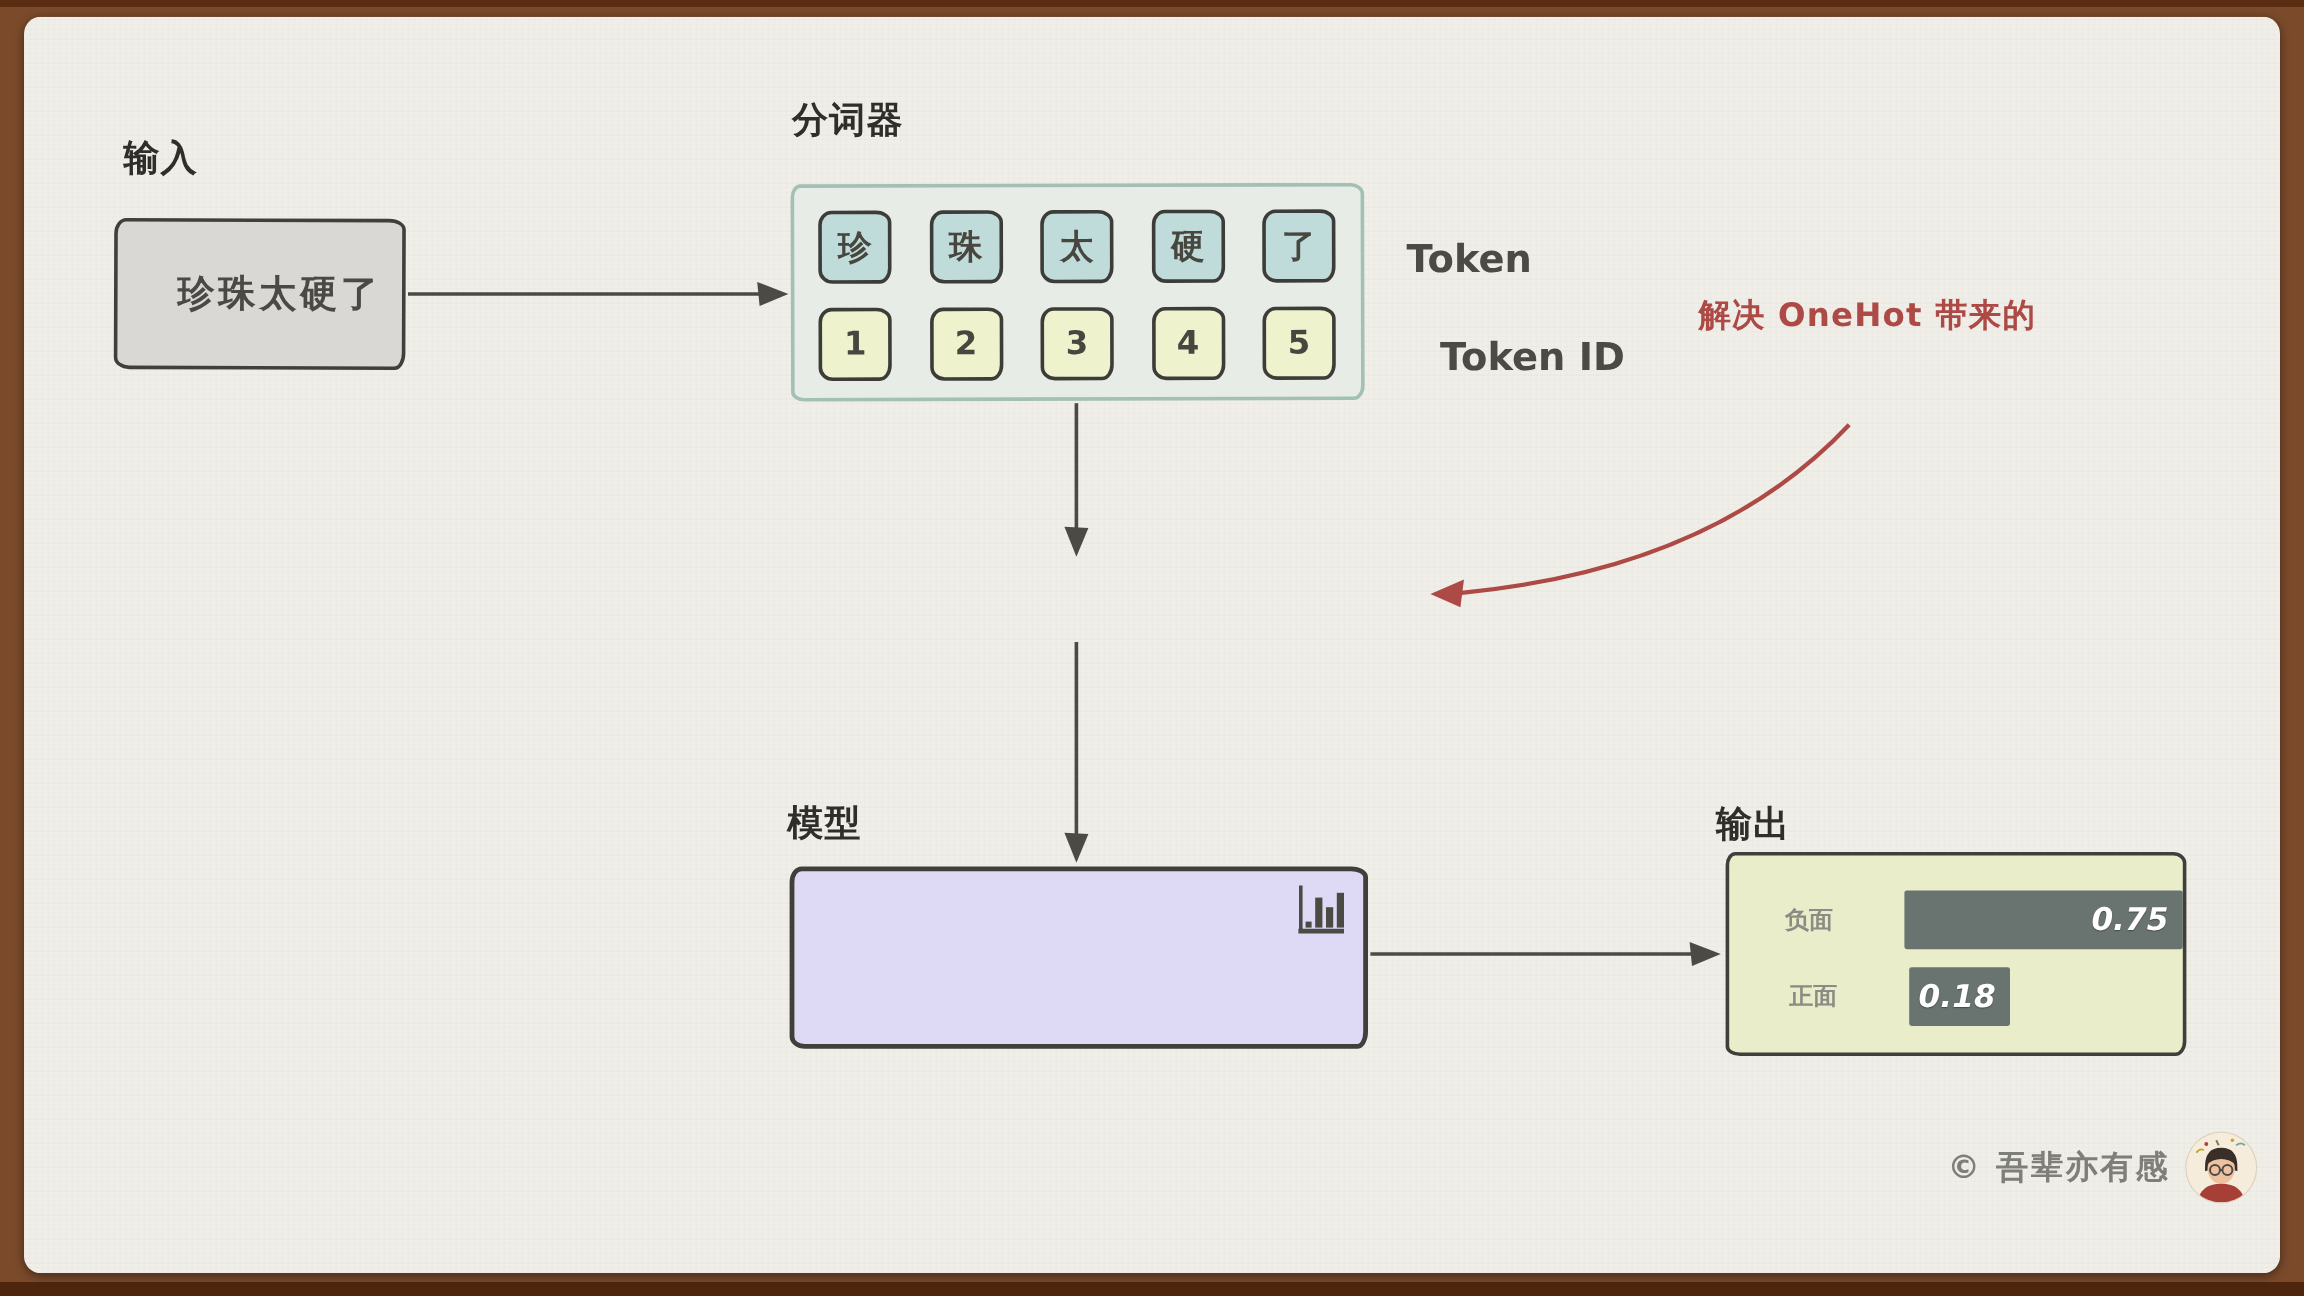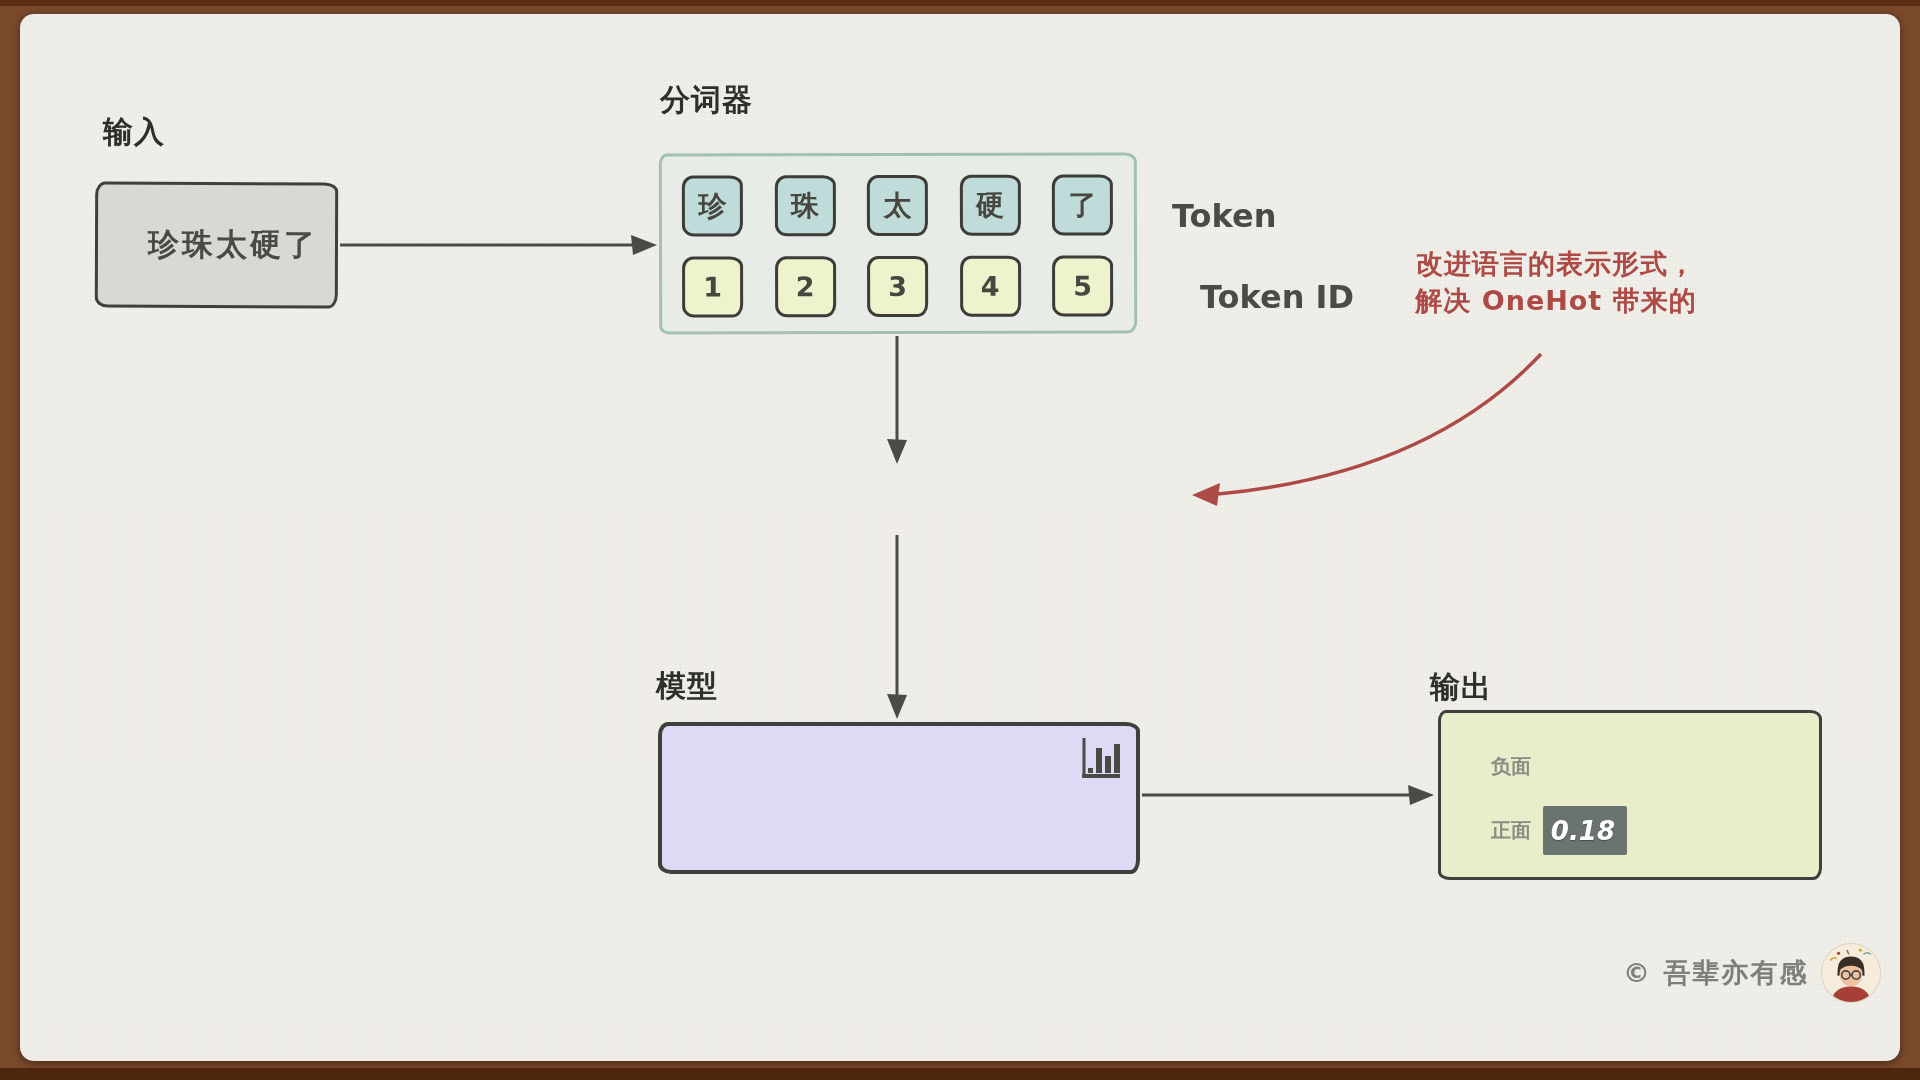--- a/index.html
+++ b/index.html
@@ -69,21 +69,21 @@
     position:absolute; left:1356px; top:231px; width:360px;
     text-align:center; font-size:27px; font-weight:bold; line-height:37px;
     letter-spacing:1px;
   }
   
   .output-box {
     position:absolute; left:1418px; top:696px; width:384px; height:170px;
     background:#e9edca; padding:29px 0 0 46px;
     border-radius:8px 11px 9px 12px / 11px 9px 12px 8px;
   }
-  .bar-row { display:flex; align-items:center; height:49px; margin-bottom:15px; }
+  .bar-row { display:flex; align-items:center; height:49px; margin-bottom:15px;gap:48px; }
   .bar-label { width:44px; text-align:right; font-size:20px; color:#8c8c85; margin-right:12px; font-weight:bold; }
   .bar {
     height:49px; background:#697370; display:flex; align-items:center; justify-content:flex-end;
     border-radius:2px;
   }
   .bar .val { color:#ffffff; font-size:26px; font-weight:bold; padding-right:12px; font-style:italic; text-shadow:0 1px 1px rgba(0,0,0,.35); }
   
   .watermark {
     position:absolute; left:1603px; top:930px; display:flex; align-items:center;
   }
@@ -161,41 +161,43 @@
         </div>
       <div class="cell id">
           <span>5</span>
         </div>
     </div>
   </div>
   <div class="row-label" style="left:1152px; top:183px;">Token</div>
   <div class="row-label" style="left:1180px; top:264px;">Token ID</div>
 
   <div class="annotation" style="color:#ad4a46;">
-    <div>改进语言的表示形式，</div>
     <div>解决 OneHot 带来的</div>
   </div>
 
 
   <div class="section-label" style="left:636px; top:652px;">模型</div>
   <div class="model-box sketch">
     <svg class="model-icon" viewBox="0 0 44 46">
       <line x1="6" y1="3" x2="6" y2="41" stroke="#4b4a45" stroke-width="3"></line>
       <line x1="4" y1="41" x2="42" y2="41" stroke="#4b4a45" stroke-width="4"></line>
       <rect x="10" y="33" width="5" height="5" fill="#4b4a45"></rect>
       <rect x="18" y="13" width="6" height="25" fill="#4b4a45"></rect>
       <rect x="27" y="21" width="6" height="17" fill="#4b4a45"></rect>
       <rect x="36" y="9" width="6" height="29" fill="#4b4a45"></rect>
     </svg>
   </div>
 
   <div class="section-label" style="left:1410px; top:653px;">输出</div>
   <div class="output-box sketch">
     <div class="bar-row">
       <span class="bar-label">负面</span>
+      <div class="bar" style="width: 252px;">
+        <span class="val">0.75</span>
+      </div>
     </div>
     <div class="bar-row">
       <span class="bar-label">正面</span>
       <div class="bar" style="width: 84px;">
         <span class="val">0.18</span>
       </div>
     </div>
   </div>
 
   <div class="watermark">

